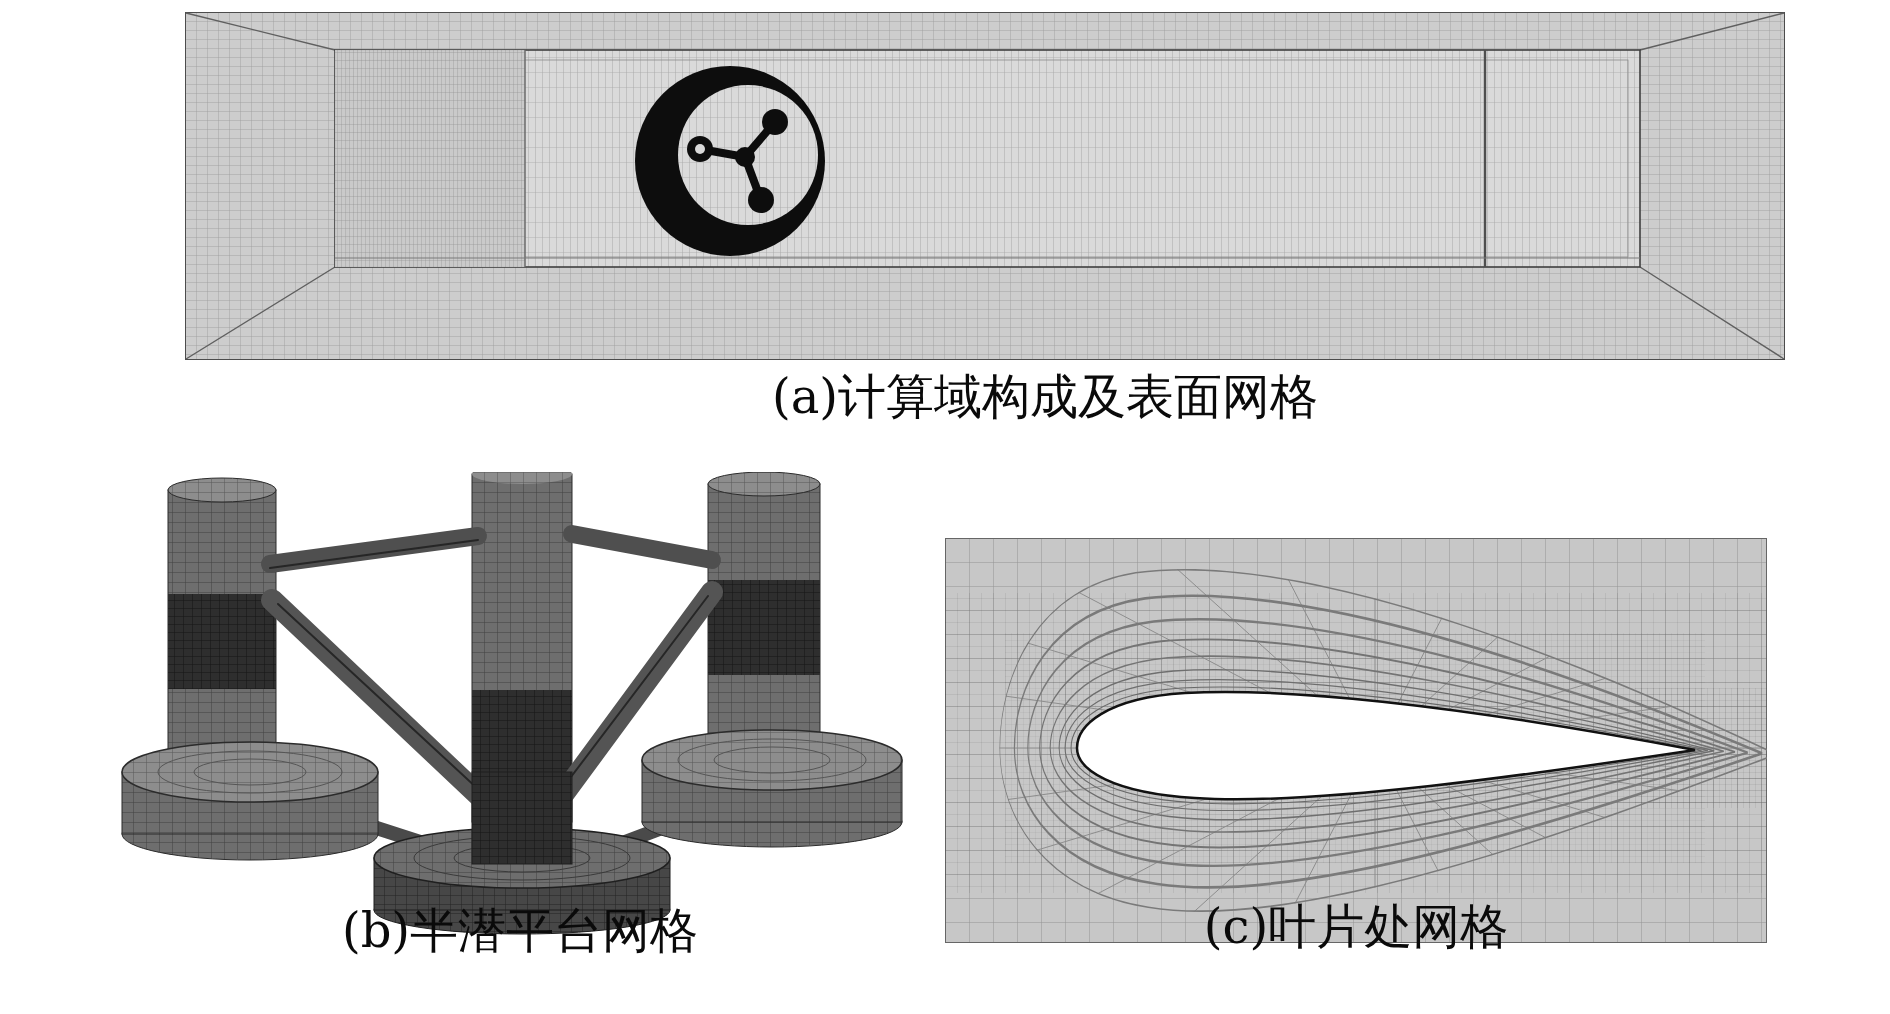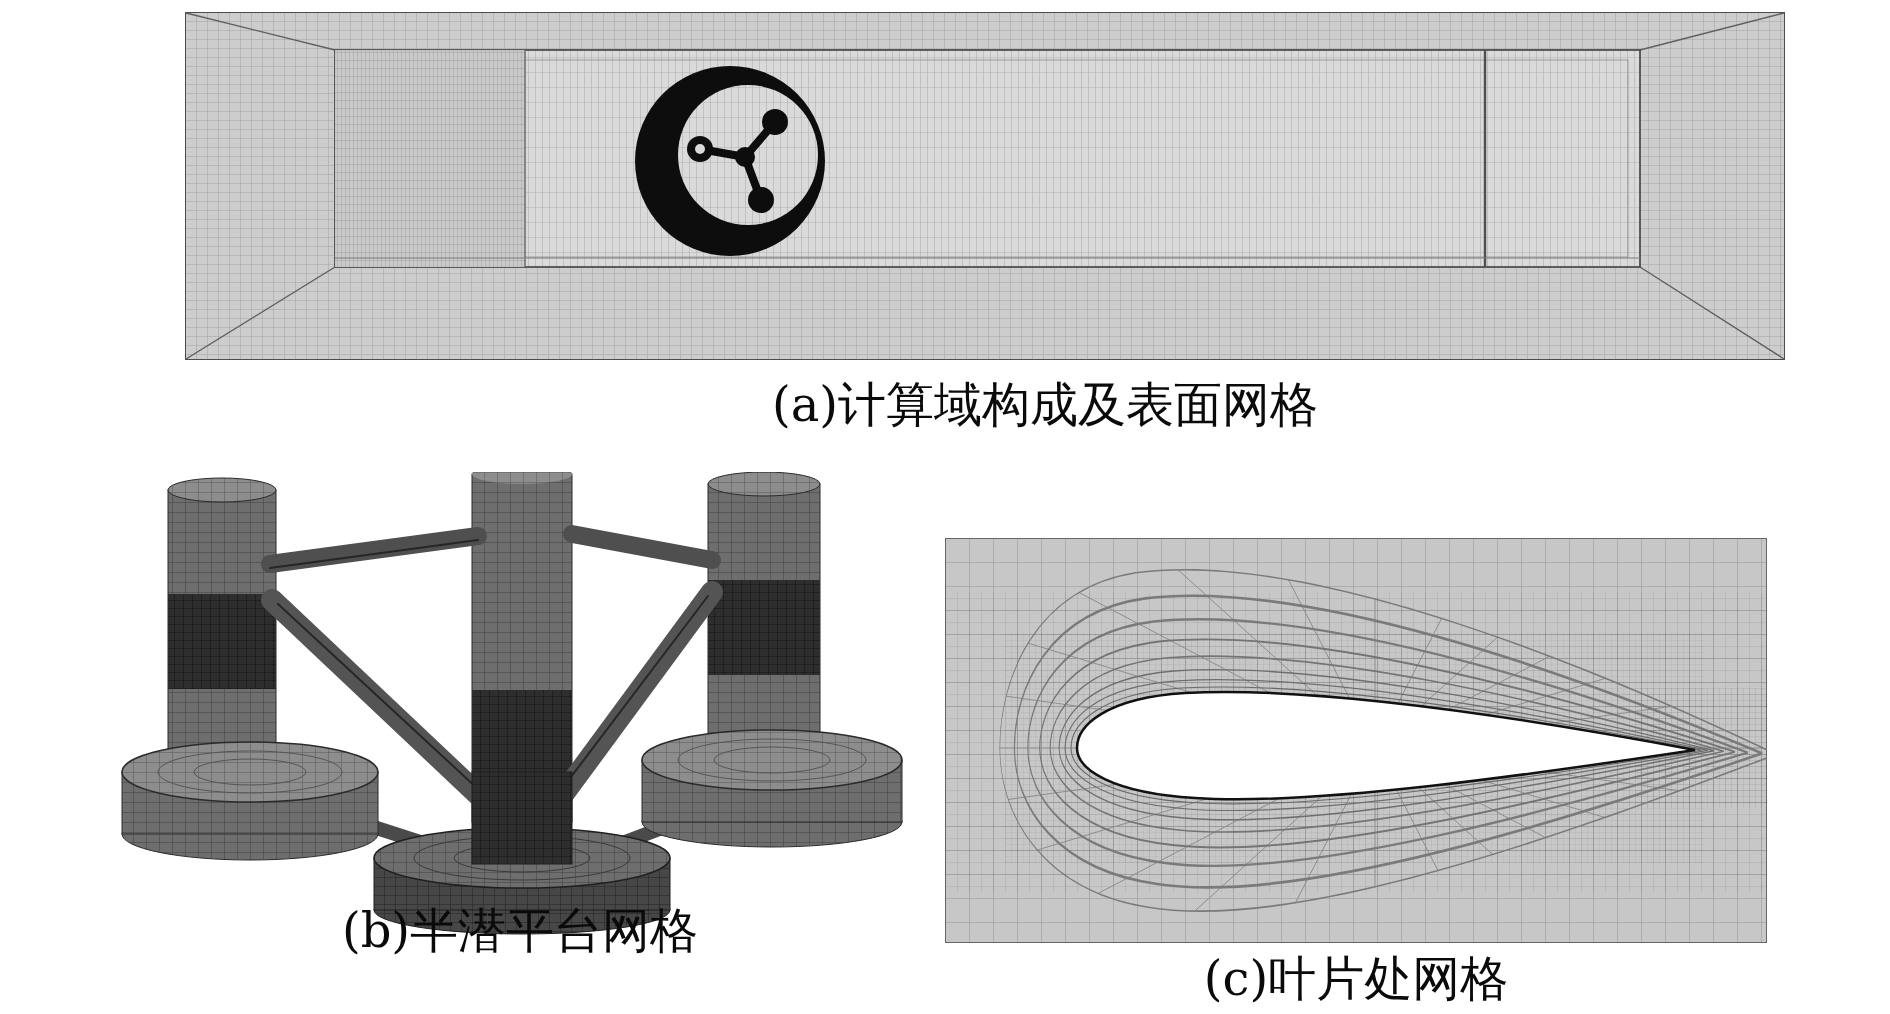--- a/index.html
+++ b/index.html
@@ -9,23 +9,23 @@
   }
   .panel{position:absolute;margin:0;padding:0;}
   .panel svg{display:block;}
   .panel-a{left:185px;top:12px;width:1600px;height:348px;}
   .panel-b{left:120px;top:472px;width:800px;height:468px;}
   .panel-c{left:945px;top:538px;width:822px;height:405px;}
   .caption{
     position:absolute;text-align:center;color:#0a0a0a;font-size:48px;line-height:1.2;
     font-family:"DejaVu Serif","Liberation Serif",serif;white-space:nowrap;
   }
-  .caption-a{left:245px;top:376px;width:1600px;}
+  .caption-a{left:245px;top:368px;width:1600px;}
   .caption-b{left:120px;top:902px;width:800px;}
-  .caption-c{left:945px;top:950px;width:822px;}
+  .caption-c{left:945px;top:898px;width:822px;}
 </style>
 </head>
 <body>
 
 <div class="page">
 
   <figure class="panel panel-a">
     <svg width="1600" height="348" viewBox="0 0 1600 348">
       <defs>
         <pattern id="gA1" width="16" height="12" patternUnits="userSpaceOnUse">

